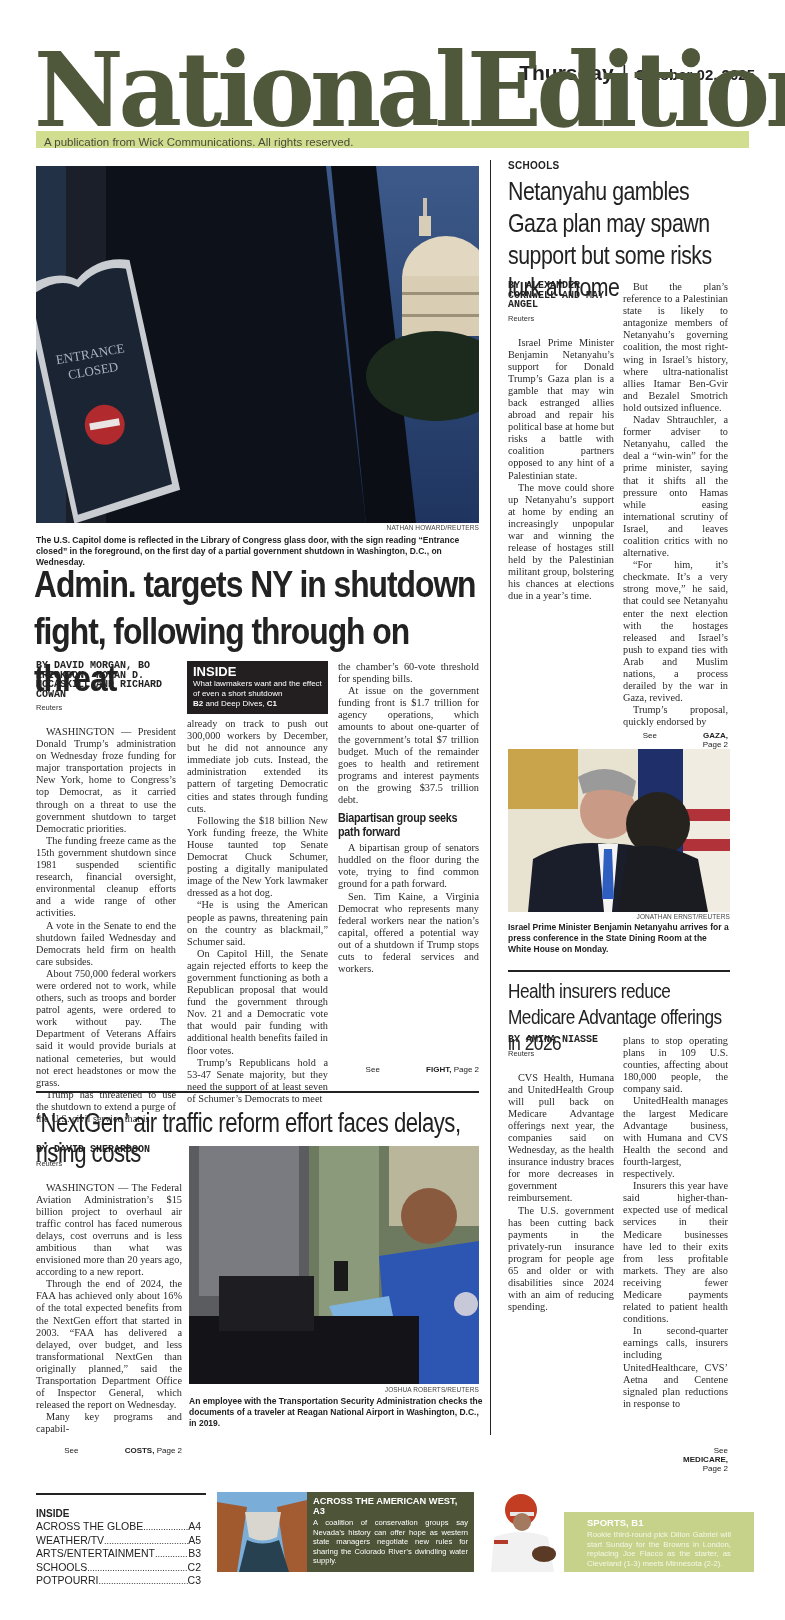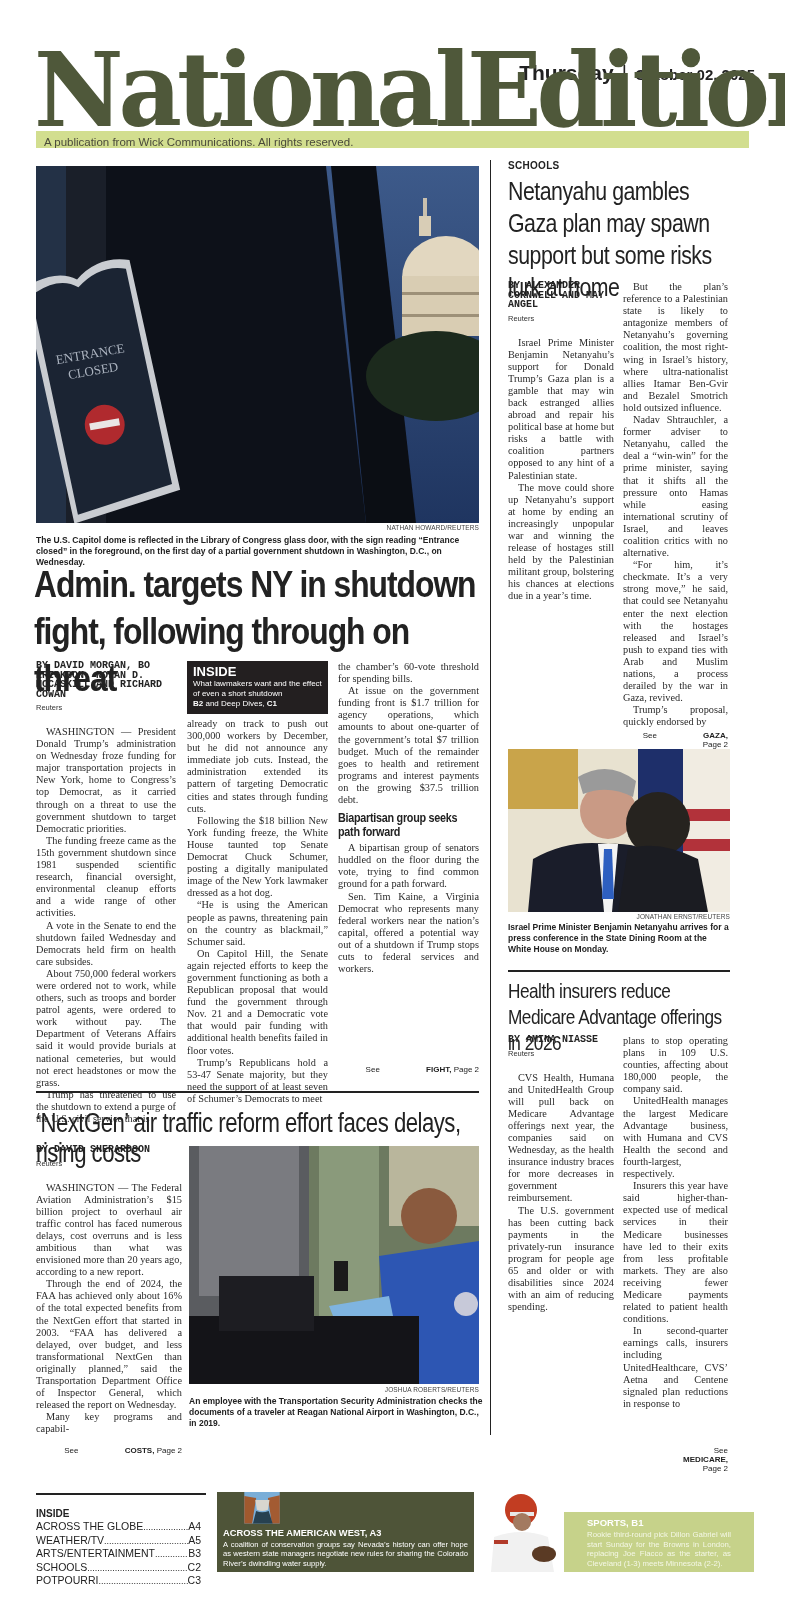--- a/index.html
+++ b/index.html
@@ -43,21 +43,21 @@
 
   
   .toc { position: absolute; top: 1508px; left: 36px; width: 165px; font-family: "Liberation Sans", sans-serif; color: #222; }
   .toc .t { font-weight: bold; font-size: 10px; margin-bottom: 1px; }
   .toc .row { display: flex; font-size: 10.5px; line-height: 12.5px; }
   .toc .row .lbl { white-space: nowrap; }
   .toc .row .dots { flex: 1; overflow: hidden; white-space: nowrap; }
   .toc .row .dots::after { content: "........................................................"; font-size: 9px; }
   .toc .row .pg { white-space: nowrap; }
 
-  .promo-west { position: absolute; top: 1492px; left: 217px; width: 257px; height: 80px; background: #4e5438; display: flex; flex-direction: column; }
+  .promo-west { position: absolute; top: 1492px; left: 217px; width: 257px; height: 80px; background: #4e5438; display: flex; }
   .promo-sports { position: absolute; top: 1492px; left: 486px; width: 268px; height: 80px; display: flex; }
 </style>
 </head>
 <body>
 
 <div class="date-line">
   <span class="day">Thursday</span>
   <span class="sep">|</span>
   <span class="date">October 02, 2025</span>
 </div>

